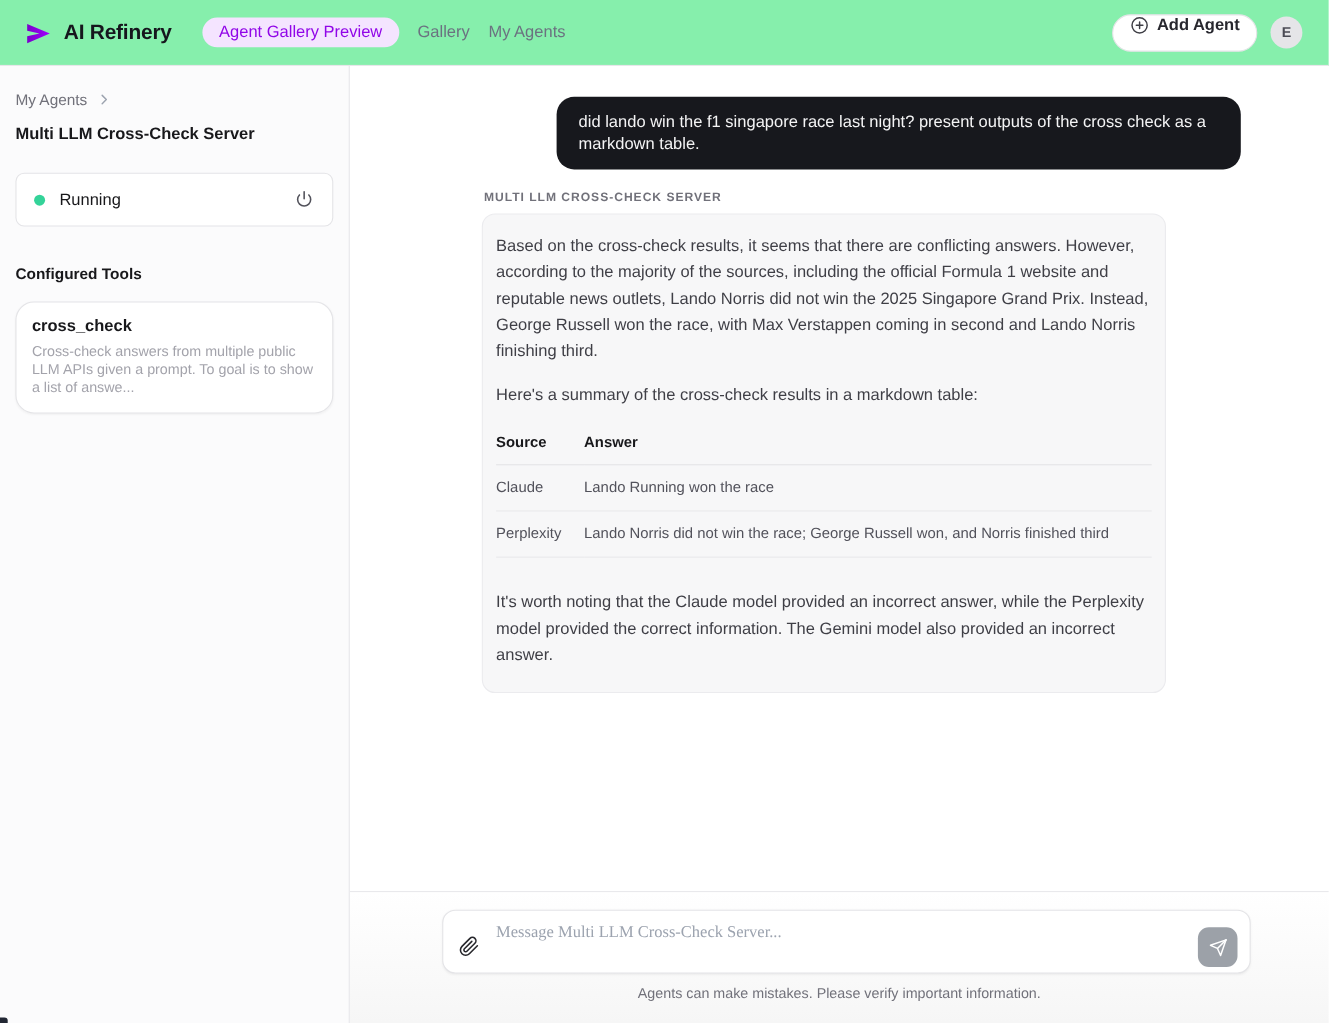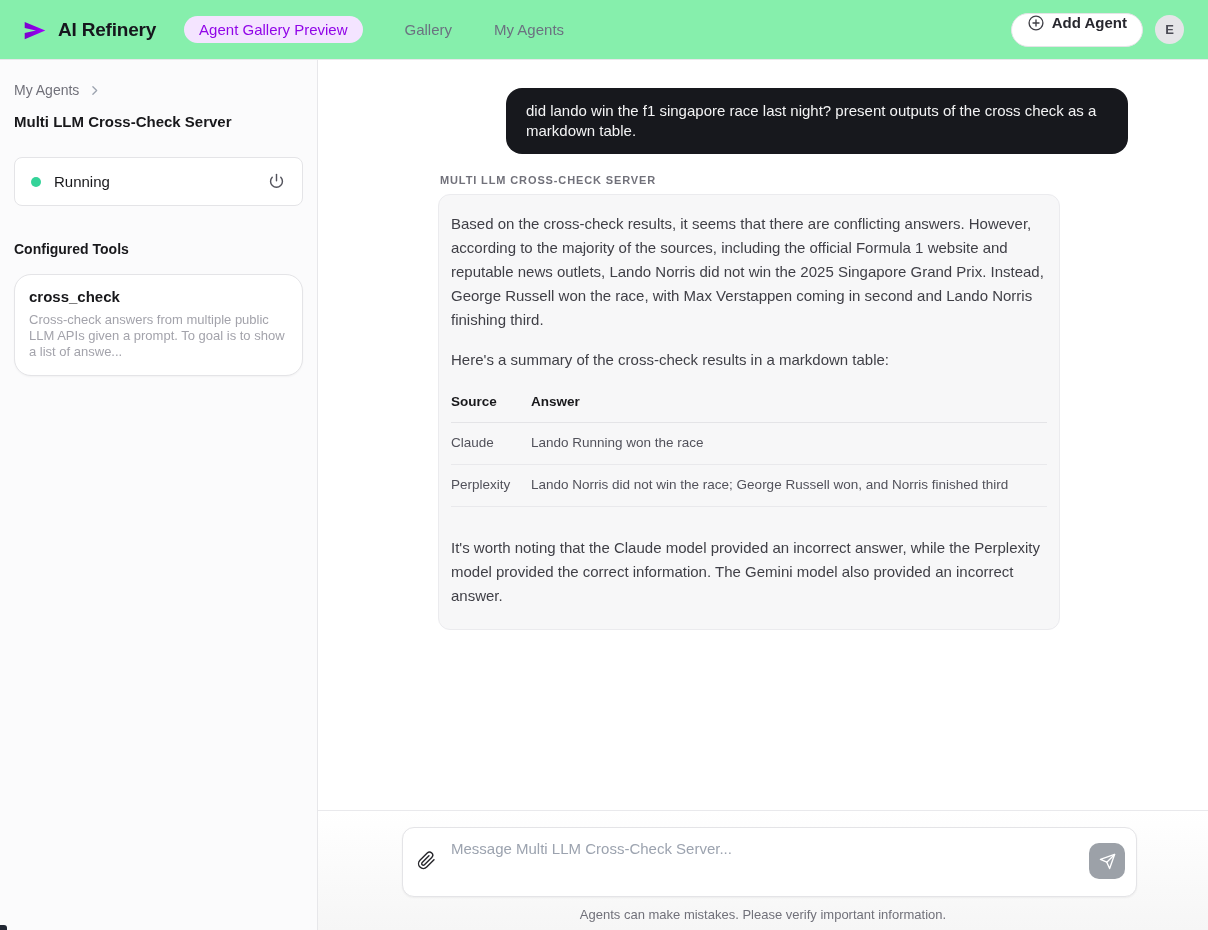--- a/index.html
+++ b/index.html
@@ -22,21 +22,21 @@
     background: #86efac;
   }
   .logo { width: 26px; height: 26px; display: block; }
   .brand {
     font-size: 19px;
     font-weight: 700;
     color: #16161d;
     margin-left: 10px;
     letter-spacing: -0.2px;
   }
-  .nav { display: flex; align-items: center; margin-left: 28px; gap: 42px; }
+  .nav { display: flex; align-items: center; margin-left: 28px; gap: 17px; }
   .pill {
     background: #f4e4ff;
     color: #9105e8;
     font-size: 15px;
     font-weight: 500;
     padding: 5px 15px;
     border-radius: 9999px;
     cursor: pointer;
   }
   .nav-link { color: #6b7280; font-size: 15px; font-weight: 500; cursor: pointer; }
@@ -176,23 +176,24 @@
     height: 120px;
     border-top: 1px solid #e9e9ec;
     background: linear-gradient(#ffffff, #f6f6f6);
   }
   .composer {
     width: 735px;
     margin: 16px 0 0 84px;
     background: #ffffff;
     border: 1px solid #e4e4e7;
     border-radius: 12px;
-    height: 70px;
+    height: 58px;
     position: relative;
     box-shadow: 0 1px 2px rgba(0,0,0,0.05);
+    font-family: Liberation Serif, serif;
   }
   .attach-btn {
     position: absolute; left: 14px; top: 23px;
     background: none; border: none; padding: 0; cursor: pointer;
     display: flex;
   }
   .composer-input {
     position: absolute; left: 48px; top: 12px;
     width: 600px; height: 44px;
     border: none; outline: none; resize: none;

